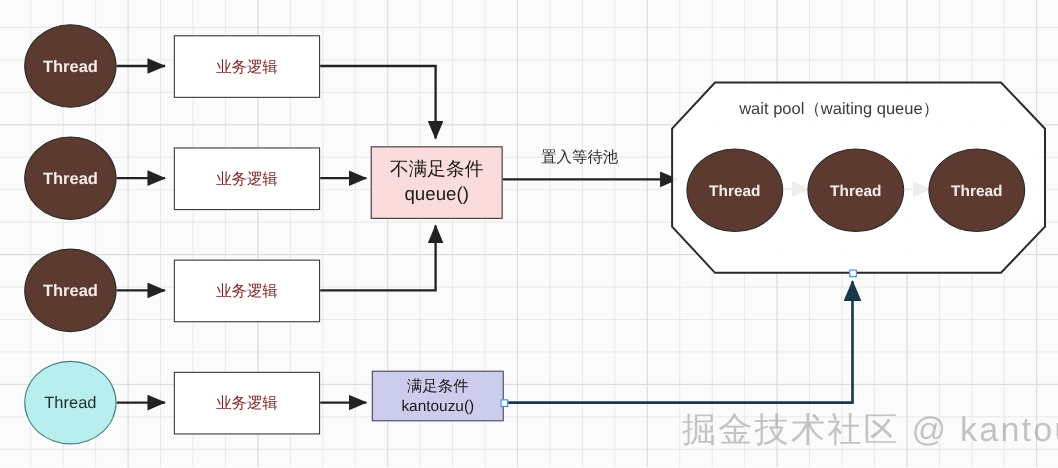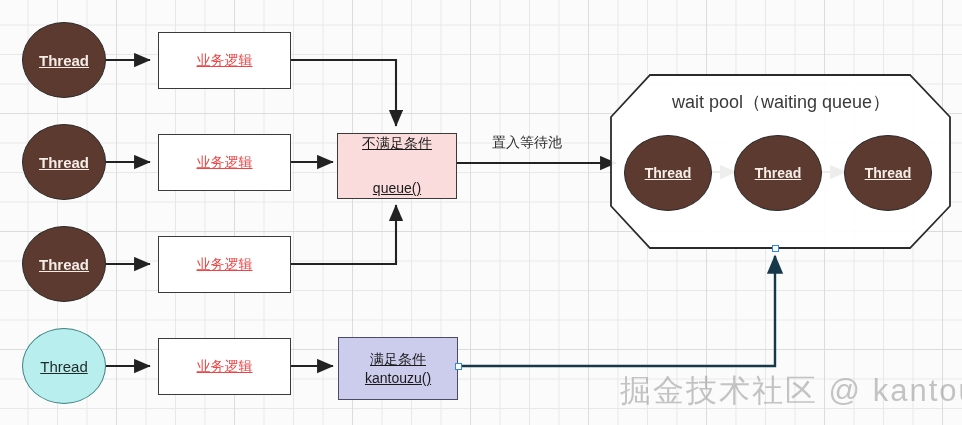--- a/index.html
+++ b/index.html
@@ -39,21 +39,20 @@
     width: 962px;
     height: 425px;
   }
   .node {
     position: absolute;
     box-sizing: border-box;
     display: flex;
     align-items: center;
     justify-content: center;
     text-align: center;
-    text-decoration: underline;
   }
   .thread-circle {
     border-radius: 50%;
     background: #5d3a30;
     border: 1.5px solid #2a2a2a;
     color: #f4ece6;
     font-weight: bold;
     font-size: 15px;
   }
   .thread-circle.cyan {
@@ -66,41 +65,40 @@
     border-radius: 50%;
     background: #5d3a30;
     border: 1.5px solid #2a2a2a;
     color: #f6efe9;
     font-weight: bold;
     font-size: 14px;
   }
   .biz-box {
     background: #ffffff;
     border: 1.6px solid #3a3a3a;
-    color: #ef4444;
+    color: #7f1d1d;
     font-size: 14px;
   }
   .wait-box {
     background: #fadcdc;
     border: 1.6px solid #3a3a3a;
     color: #1a1a1a;
-    font-size: 14px;
+    font-size: 17px;
     line-height: 1.35;
-    justify-content: space-between;
   }
   .notify-box {
     background: #ccccec;
     border: 1.6px solid #4a4a6a;
     color: #1a1a1a;
     font-size: 14px;
     line-height: 1.35;
   }
   .pool-title {
     position: absolute;
-    font-size: 18px;
+    font-size: 15px;
     color: #3a3a3a;
     white-space: nowrap;
   }
   .edge-label {
     position: absolute;
     font-size: 14px;
     color: #2a2a2a;
     white-space: nowrap;
   }
   .note {
@@ -196,21 +194,21 @@
   </div>
   <div class="node biz-box" style="left:158px; top:338px; width:133px; height:57px;">
     <span>业务逻辑</span>
   </div>
 
   <div class="node wait-box" style="left:337px; top:133px; width:120px; height:66px; flex-direction:column;">
     <span>不满足条件</span>
     <span>queue()</span>
   </div>
 
-  <div class="node notify-box" style="left:338px; top:337px; width:120px; height:63px; flex-direction:column;">
+  <div class="node notify-box" style="left:338px; top:337px; width:120px; height:46px; flex-direction:column;">
     <span>满足条件</span>
     <span>kantouzu()</span>
   </div>
 
   <div class="pool-title" style="left:672px; top:90px;">wait pool（waiting queue）</div>
 
   <div class="node pool-thread" style="left:624px; top:135px; width:88px; height:76px;">
     <span>Thread</span>
   </div>
   <div class="node pool-thread" style="left:734px; top:135px; width:88px; height:76px;">

